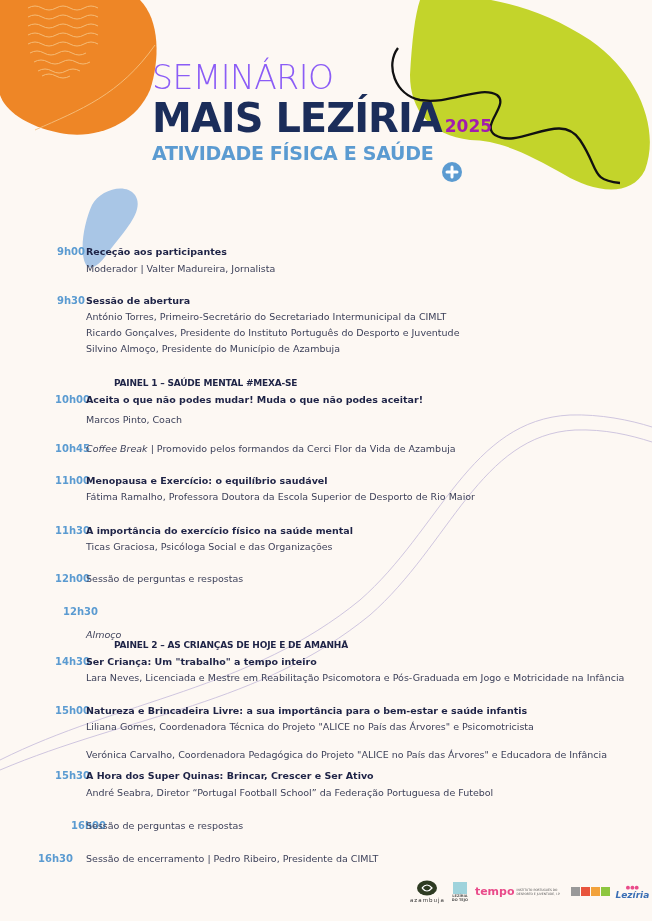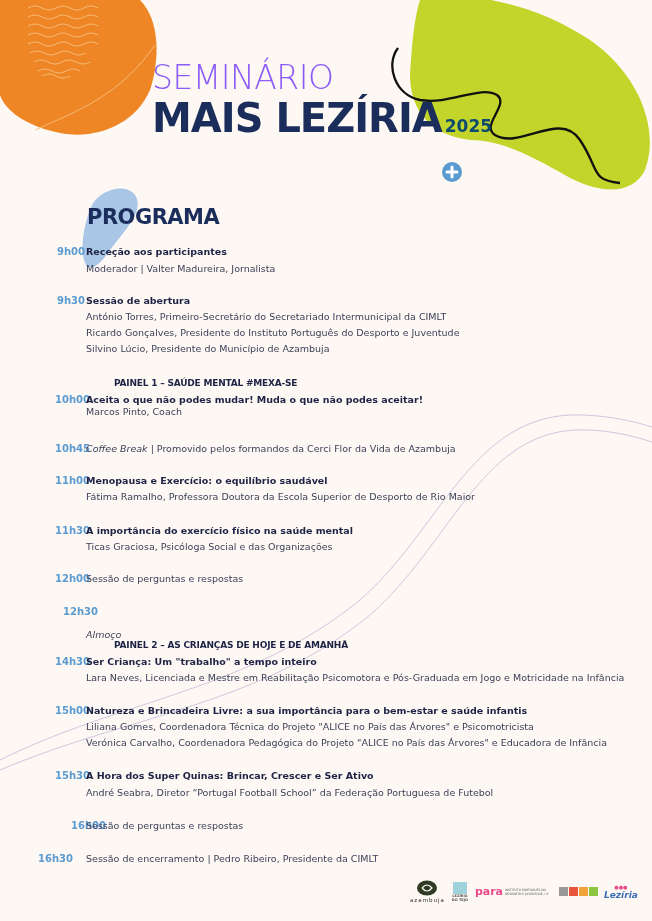--- a/index.html
+++ b/index.html
@@ -29,21 +29,21 @@
     font-family: "DejaVu Sans", sans-serif;
     font-weight: 900;
     font-size: 40px;
     color: #1b2d5a;
     letter-spacing: -1px;
     line-height: 40px;
   }
   .year {
     font-weight: bold;
     font-size: 17px;
-    color: #0c4a6e;
+    color: #a21caf;
     margin-left: 3px;
   }
   .subtitle {
     font-weight: bold;
     font-size: 19px;
     color: #5b9bd1;
     letter-spacing: -0.3px;
     margin-top: 4px;
   }
 
@@ -102,48 +102,48 @@
       <path d="M0,770 C130,715 260,705 370,615 C450,545 480,435 575,430 C605,429 630,435 652,442"></path>
     </g>
   </svg>
 
   <div class="title-block">
     <div class="seminario">SEMINÁRIO</div>
     <div class="mais-row">
       <div class="mais">MAIS LEZÍRIA</div>
       <div class="year">2025</div>
     </div>
+    <div class="subtitle">ATIVIDADE FÍSICA E SAÚDE</div>
   </div>
 
-  <div class="programa">PROGRAMA</div>
 
   <div class="schedule">
 
     <div class="item" style="top:246px">
       <span class="time">9h00</span>
       <span class="line t-bold">Receção aos participantes</span>
       <span class="line t-norm" style="top:17px">Moderador | Valter Madureira, Jornalista</span>
     </div>
 
     <div class="item" style="top:295px">
       <span class="time">9h30</span>
       <span class="line t-bold">Sessão de abertura</span>
       <span class="line t-norm" style="top:16px">António Torres, Primeiro-Secretário do Secretariado Intermunicipal da CIMLT</span>
       <span class="line t-norm" style="top:32px">Ricardo Gonçalves, Presidente do Instituto Português do Desporto e Juventude</span>
-      <span class="line t-norm" style="top:48px">Silvino Lúcio, Presidente do Município de Azambuja</span>
+      <span class="line t-norm" style="top:48px">Silvino Almoço, Presidente do Município de Azambuja</span>
     </div>
 
     <div class="item" style="top:378px">
       <span class="line panel">PAINEL 1 – SAÚDE MENTAL #MEXA-SE</span>
     </div>
 
     <div class="item" style="top:394px">
       <span class="time" style="left:55px">10h00</span>
       <span class="line t-bold">Aceita o que não podes mudar! Muda o que não podes aceitar!</span>
-      <span class="line t-norm" style="top:12px">Marcos Pinto, Coach</span>
+      <span class="line t-norm" style="top:20px">Marcos Pinto, Coach</span>
     </div>
 
     <div class="item" style="top:443px">
       <span class="time" style="left:55px">10h45</span>
       <span class="line"><span class="t-ital">Coffee Break</span><span class="t-norm"> | Promovido pelos formandos da Cerci Flor da Vida de Azambuja</span></span>
     </div>
 
     <div class="item" style="top:475px">
       <span class="time" style="left:55px">11h00</span>
       <span class="line t-bold">Menopausa e Exercício: o equilíbrio saudável</span>
@@ -173,21 +173,21 @@
     <div class="item" style="top:656px">
       <span class="time" style="left:55px">14h30</span>
       <span class="line t-bold">Ser Criança: Um "trabalho" a tempo inteiro</span>
       <span class="line t-norm" style="top:16px">Lara Neves, Licenciada e Mestre em Reabilitação Psicomotora e Pós-Graduada em Jogo e Motricidade na Infância</span>
     </div>
 
     <div class="item" style="top:705px">
       <span class="time" style="left:55px">15h00</span>
       <span class="line t-bold">Natureza e Brincadeira Livre: a sua importância para o bem-estar e saúde infantis</span>
       <span class="line t-norm" style="top:16px">Liliana Gomes, Coordenadora Técnica do Projeto "ALICE no País das Árvores" e Psicomotricista</span>
-      <span class="line t-norm" style="top:32px">Verónica Carvalho, Coordenadora Pedagógica do Projeto "ALICE no País das Árvores" e Educadora de Infância</span>
+      <span class="line t-norm" style="top:44px">Verónica Carvalho, Coordenadora Pedagógica do Projeto "ALICE no País das Árvores" e Educadora de Infância</span>
     </div>
 
     <div class="item" style="top:770px">
       <span class="time" style="left:55px">15h30</span>
       <span class="line t-bold">A Hora dos Super Quinas: Brincar, Crescer e Ser Ativo</span>
       <span class="line t-norm" style="top:17px">André Seabra, Diretor “Portugal Football School” da Federação Portuguesa de Futebol</span>
     </div>
 
     <div class="item" style="top:820px">
       <span class="time" style="left:71px">16h00</span>
@@ -206,21 +206,21 @@
           <ellipse cx="11" cy="8" rx="10" ry="7.5" fill="#2e3b22"></ellipse>
           <path d="M6,8 q5,-6 10,0 q-5,6 -10,0" stroke="#fff" stroke-width="1.2" fill="none"></path>
         </svg>
       <div style="font-size:5.5px;letter-spacing:1px;color:#333">azambuja</div>
     </div>
     <div class="logo">
       <div style="width:14px;height:12px;background:#9fd3dc;margin:0 auto"></div>
       <div style="font-size:3.5px;font-weight:bold;width:18px;line-height:4px">LEZÍRIA DO TEJO</div>
     </div>
     <div class="logo" style="display:flex;align-items:center;gap:2px">
-      <span style="font-size:11px;font-weight:bold;color:#e94b8a">para</span>
+      <span style="font-size:11px;font-weight:bold;color:#e94b8a">tempo</span>
       <span style="font-size:3px;width:48px;text-align:left;line-height:4px">INSTITUTO PORTUGUÊS DO DESPORTO E JUVENTUDE, I.P.</span>
     </div>
     <div class="logo" style="display:flex;gap:1px">
       <span style="width:9px;height:9px;background:#999;display:inline-block"></span>
       <span style="width:9px;height:9px;background:#e8543c;display:inline-block"></span>
       <span style="width:9px;height:9px;background:#f2a23b;display:inline-block"></span>
       <span style="width:9px;height:9px;background:#8dc63f;display:inline-block"></span>
     </div>
     <div class="logo">
       <div style="font-size:5px;color:#e94b8a">●●●</div>

